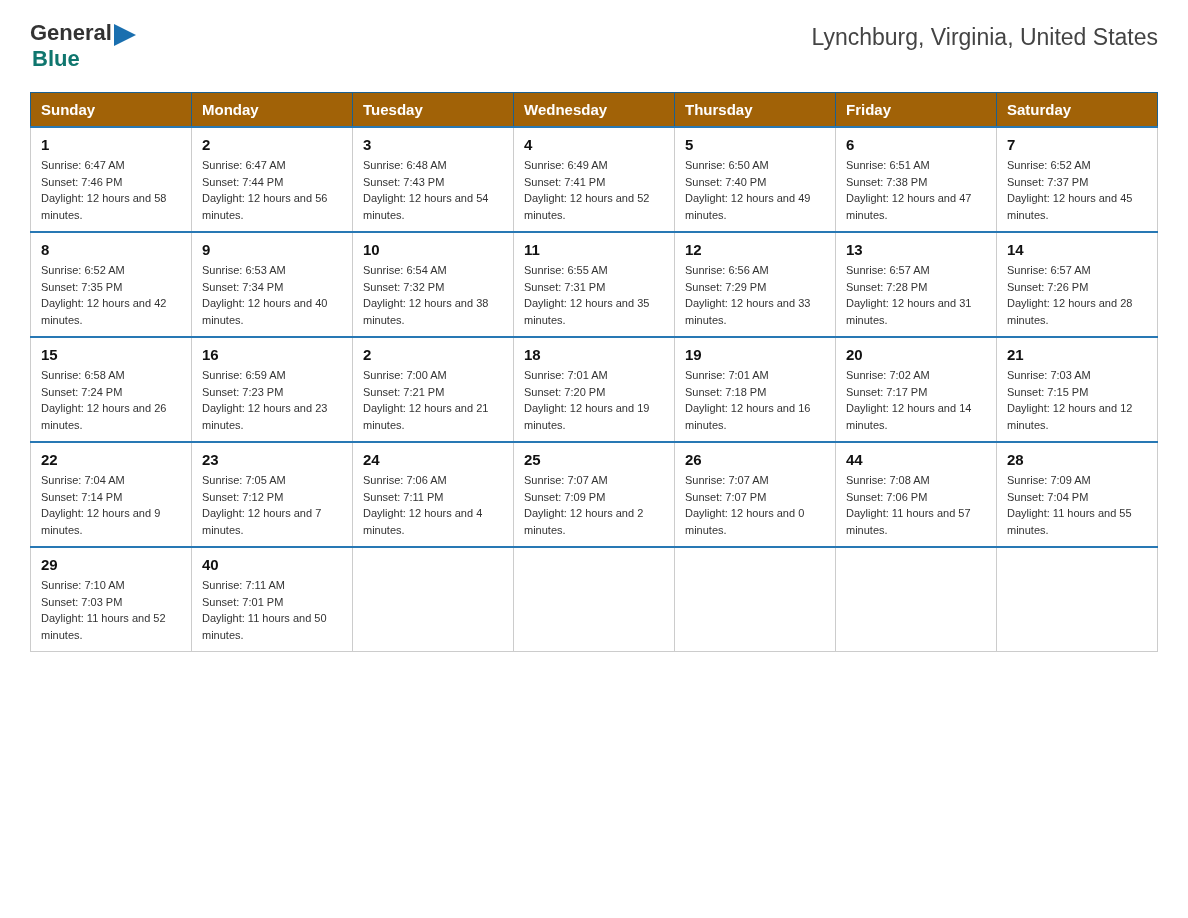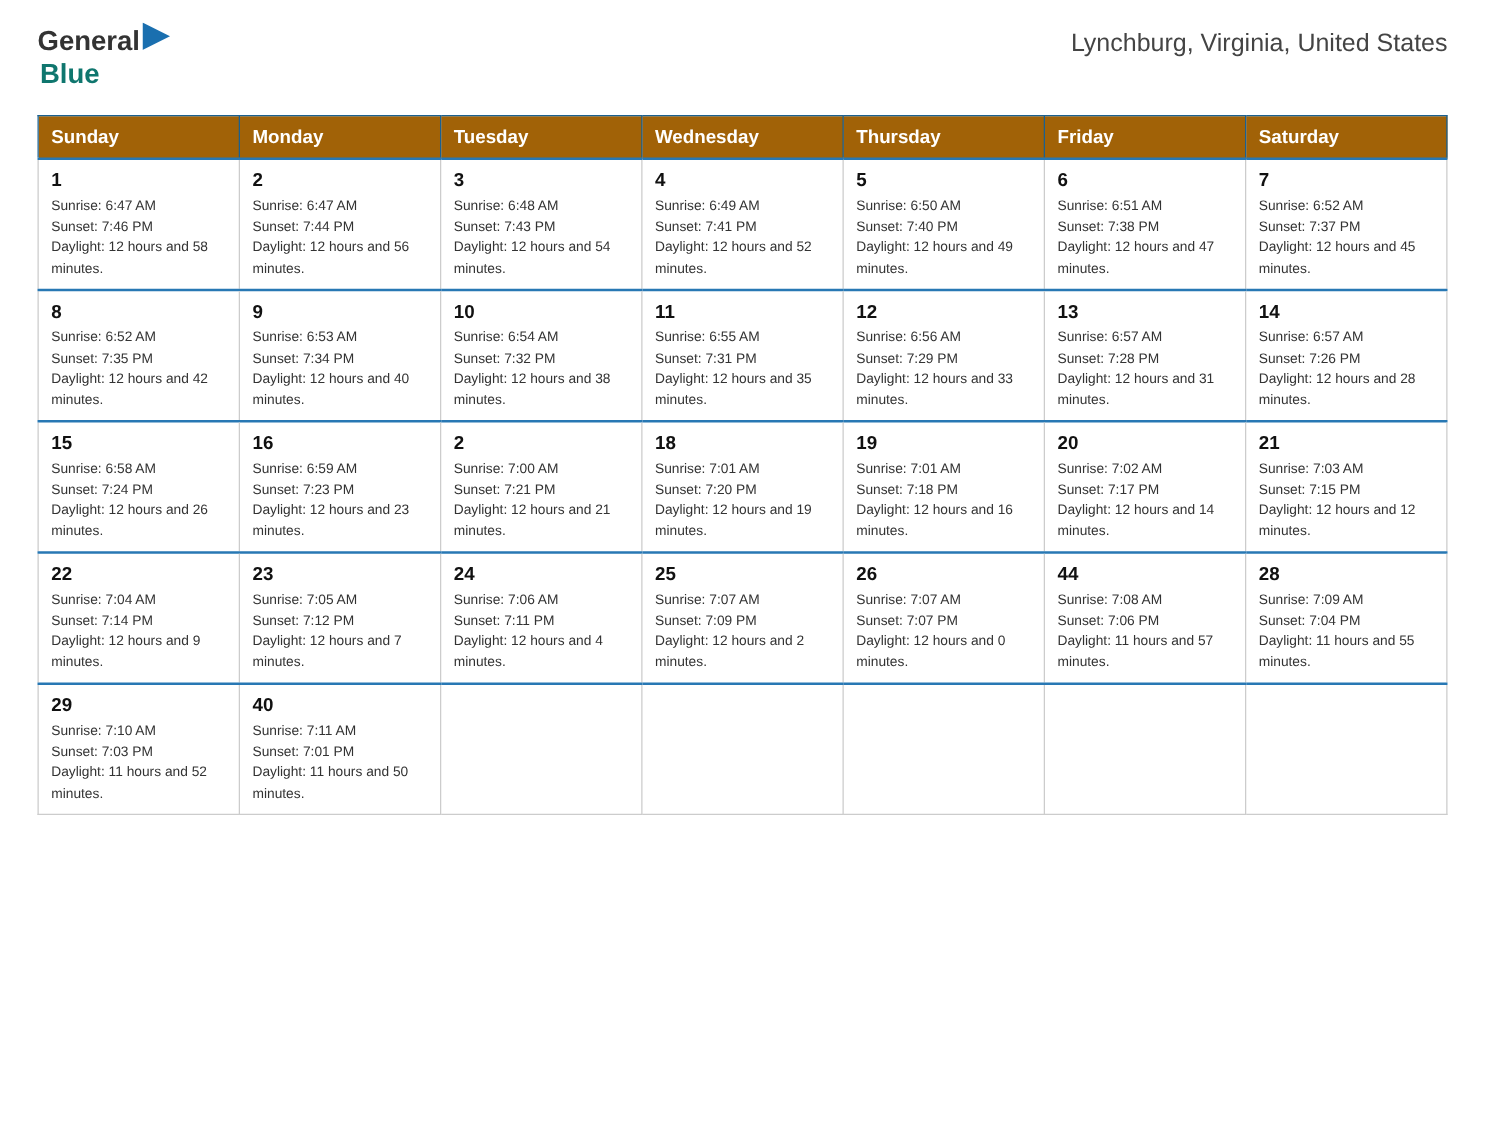--- a/index.html
+++ b/index.html
@@ -21,38 +21,38 @@
       font-weight: bold;
       color: #333;
     }
     .logo-wrapper {
       display: flex;
       flex-direction: column;
       align-items: flex-start;
     }
     .logo-line1 {
       display: flex;
-      align-items: flex-start;
+      align-items: flex-end;
     }
     .logo-line2 {
       font-size: 22px;
       font-weight: bold;
       color: #0f766e;
       margin-left: 2px;
     }
     .title-section {
       text-align: right;
     }
     .calendar-title {
       font-size: 48px;
       font-weight: bold;
       color: #222;
     }
     .calendar-subtitle {
-      font-size: 20px;
+      font-size: 23px;
       color: #444;
       margin-top: 4px;
     }
     .calendar-table {
       width: 100%;
       border-collapse: collapse;
       border: 1px solid #999;
     }
     .calendar-table th {
       background-color: #a16207;

